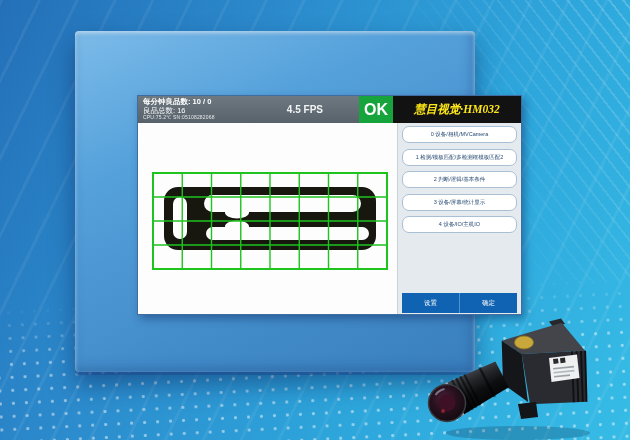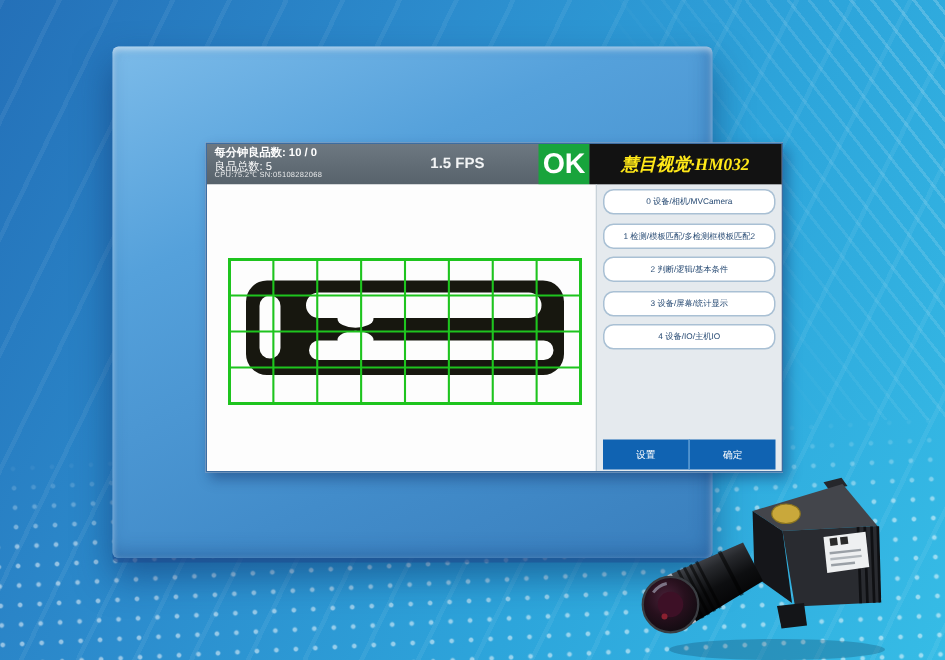--- a/index.html
+++ b/index.html
@@ -28,21 +28,21 @@
     box-shadow:inset 0 1px 3px rgba(0,0,0,0.3),3px 4px 8px rgba(15,45,100,0.45);
     display:flex;flex-direction:column;}
 
   .statsbar{flex:0 0 27px;background:linear-gradient(#6d7881,#57626b);display:flex;align-items:stretch;color:#fff;}
   .stats-block{flex:1;padding:2px 0 0 5px;line-height:1.15;overflow:hidden;white-space:nowrap;}
   .stats-line1{font-size:7.5px;font-weight:bold;}
   .stats-line2{font-size:7.5px;}
   .stats-line3{font-size:5px;opacity:.85;letter-spacing:.2px;}
   .fps{align-self:center;font-size:10px;font-weight:bold;color:#f2f4f5;margin-right:36px;}
   .ok-badge{width:34px;background:#18a43c;display:flex;align-items:center;justify-content:center;
-    font-size:19px;font-weight:bold;color:#fff;}
+    font-size:16px;font-weight:bold;color:#fff;}
   .brand-bar{width:128px;background:#121212;display:flex;align-items:center;justify-content:center;
     font-family:"Liberation Serif",serif;font-style:italic;font-weight:bold;font-size:11.5px;
     color:#ffe818;white-space:nowrap;overflow:hidden;text-align:center;}
 
   .main{flex:1;display:flex;min-height:0;}
   .image-view{width:259px;position:relative;background:#fdfdfd;}
   .image-view svg{display:block;}
   .panel{flex:1;background:#e5eaee;border-left:1px solid #c8d2d9;display:flex;flex-direction:column;
     padding:3px 4px 1px 4px;min-height:0;}
   .mod-btn{flex:0 0 15px;margin-bottom:5.5px;background:#ffffff;border:1px solid #a9c0d4;border-radius:7px;
@@ -62,24 +62,24 @@
   <div class="bg-streaks"></div>
   <div class="bg-streaks-tr"></div>
   <div class="bg-dots"></div>
 
   <div class="device">
     <div class="screen">
 
       <div class="statsbar">
         <div class="stats-block">
           <div class="stats-line1">每分钟良品数: 10 / 0</div>
-          <div class="stats-line2">良品总数: 5</div>
+          <div class="stats-line2">良品总数: 16</div>
           <div class="stats-line3">CPU:75.2℃  SN:05108282068</div>
         </div>
-        <div class="fps">1.5 FPS</div>
+        <div class="fps">4.5 FPS</div>
         <div class="ok-badge">OK</div>
         <div class="brand-bar">慧目视觉·HM032</div>
       </div>
 
       <div class="main">
 
         <div class="image-view">
           <svg width="259" height="191" viewBox="0 0 259 191">
 
             <path fill="#17170f" fill-rule="evenodd" d="

